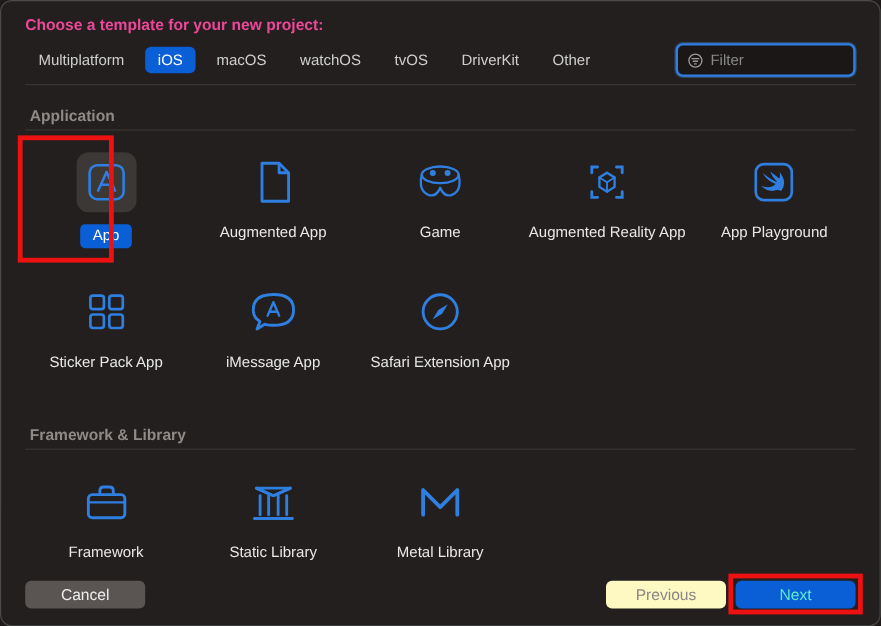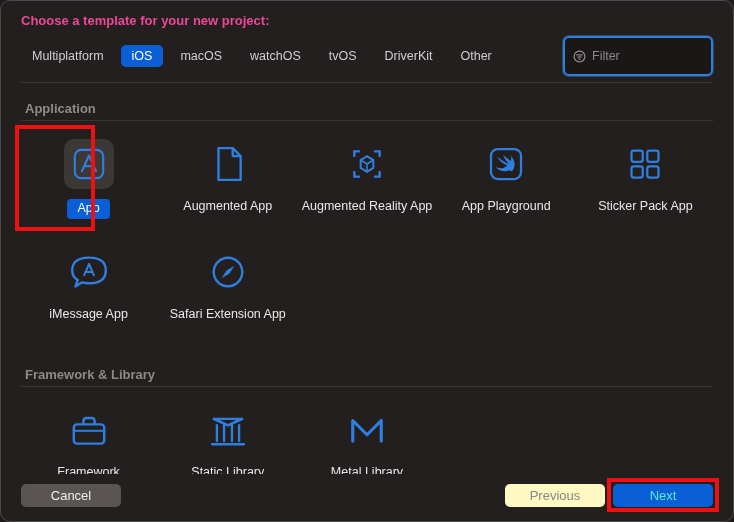--- a/index.html
+++ b/index.html
@@ -48,21 +48,21 @@
   .spacer { flex: 1; }
   .filter {
     display: flex;
     align-items: center;
     gap: 6px;
     border: 2px solid #2f7fe0;
     background: #1a1716;
     border-radius: 6px;
     padding: 2px 8px;
     width: 150px;
-    height: 40px;
+    height: 28px;
     box-shadow: 0 0 0 1px rgba(80,160,255,0.3);
   }
   .filter input {
     flex: 1;
     background: transparent;
     border: none;
     outline: none;
     color: #ddd;
     font-size: 12.5px;
   }
@@ -210,20 +210,33 @@
           <span>
             <svg width="32" height="38" viewBox="0 0 40 48" fill="none" stroke="#2f7fe0" stroke-width="3" stroke-linejoin="round">
               <path d="M8 4 H26 L36 14 V44 H8 Z"></path>
               <path d="M26 4 V14 H36"></path>
             </svg>
           </span>
         </div>
         <div class="label">Augmented App</div>
       </div>
 
+      <div class="tile">
+        <div class="iconbox">
+          <span>
+            <svg width="40" height="34" viewBox="0 0 52 40" fill="none" stroke="#2f7fe0" stroke-width="2.5" stroke-linejoin="round" stroke-linecap="round">
+              <ellipse cx="26" cy="12" rx="20" ry="9"></ellipse>
+              <path d="M6 12 Q2 30 14 34 Q22 36 26 26 Q30 36 38 34 Q50 30 46 12"></path>
+              <circle cx="18" cy="10" r="2" fill="#2f7fe0"></circle>
+              <circle cx="34" cy="10" r="2" fill="#2f7fe0"></circle>
+            </svg>
+          </span>
+        </div>
+        <div class="label">Game</div>
+      </div>
 
       <div class="tile">
         <div class="iconbox">
           <span>
             <svg width="38" height="38" viewBox="0 0 48 48" fill="none" stroke="#2f7fe0" stroke-width="3" stroke-linecap="round">
               <path d="M8 14 V8 H14 M34 8 H40 V14 M40 34 V40 H34 M14 40 H8 V34"></path>
               <path d="M24 14 L32 19 V29 L24 34 L16 29 V19 Z" stroke-width="2.5"></path>
               <path d="M16 19 L24 24 L32 19 M24 24 V34" stroke-width="2"></path>
             </svg>
           </span>

